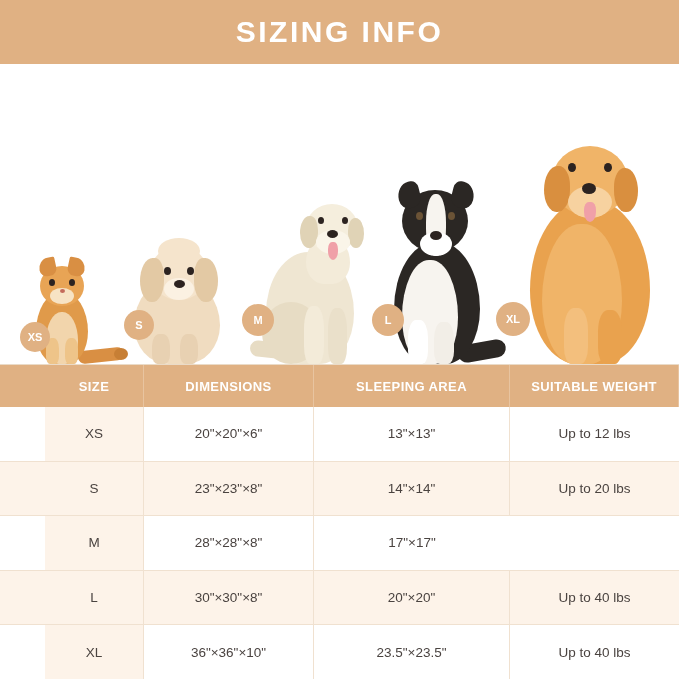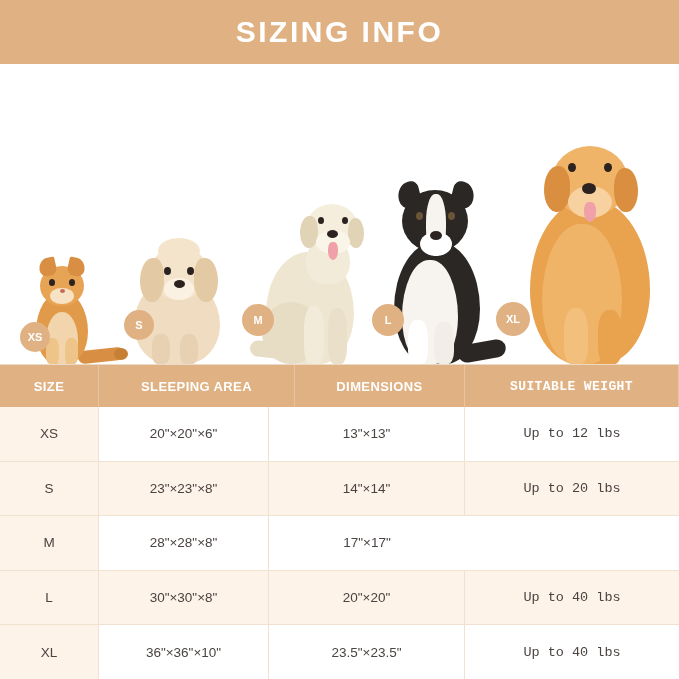--- a/index.html
+++ b/index.html
@@ -121,20 +121,21 @@
   .table {
     flex: 1 1 auto;
     display: flex;
     flex-direction: column;
     border-top: 1px solid #eadbc8;
   }
   .row {
     display: flex;
     flex: 1 1 0;
     min-height: 0;
+    padding-left: 45px;
   }
   .row.head {
     background: #e0b183;
     flex: 0 0 42px;
   }
   .cell {
     display: flex;
     align-items: center;
     justify-content: center;
     font-size: 13.5px;
@@ -146,21 +147,21 @@
   .row.head .cell {
     color: #ffffff;
     font-weight: bold;
     font-size: 13px;
     letter-spacing: 0.4px;
     border-right: 1px solid #e8c4a0;
   }
   .c0 { flex: 0 0 99px; }
   .c1 { flex: 0 0 170px; }
   .c2 { flex: 0 0 196px; }
-  .c3 { flex: 1 1 auto; font-family: Liberation Mono, monospace; }
+  .c3 { flex: 1 1 auto; }
 
   .row.alt-a { background: #ffffff; }
   .row.alt-b { background: #fdf3e9; }
   .row.alt-a .c0, .row.alt-b .c0 { background: #fdf3e9; }
   .row.alt-b .c1, .row.alt-b .c2, .row.alt-b .c3 { background: #fdf3e9; }
   .row.alt-a .c1, .row.alt-a .c2, .row.alt-a .c3 { background: #ffffff; }
   .row-sep { border-bottom: 1px solid #f0e1d0; }
 </style>
 </head>
 <body>
@@ -313,22 +314,22 @@
       <div class="badge" style="left:-12px; bottom:28px; width:34px; height:34px;">
         <span>XL</span>
       </div>
     </div>
   </div>
 
   <div class="table">
 
     <div class="row head">
       <div class="cell c0">SIZE</div>
+      <div class="cell c1">DIMENSIONS</div>
       <div class="cell c2">SLEEPING AREA</div>
-      <div class="cell c1">DIMENSIONS</div>
       <div class="cell c3">SUITABLE WEIGHT</div>
     </div>
 
     <div class="row alt-a row-sep">
       <div class="cell c0">XS</div>
       <div class="cell c1">20"×20"×6"</div>
       <div class="cell c2">13"×13"</div>
       <div class="cell c3">Up to 12 lbs</div>
     </div>
 

